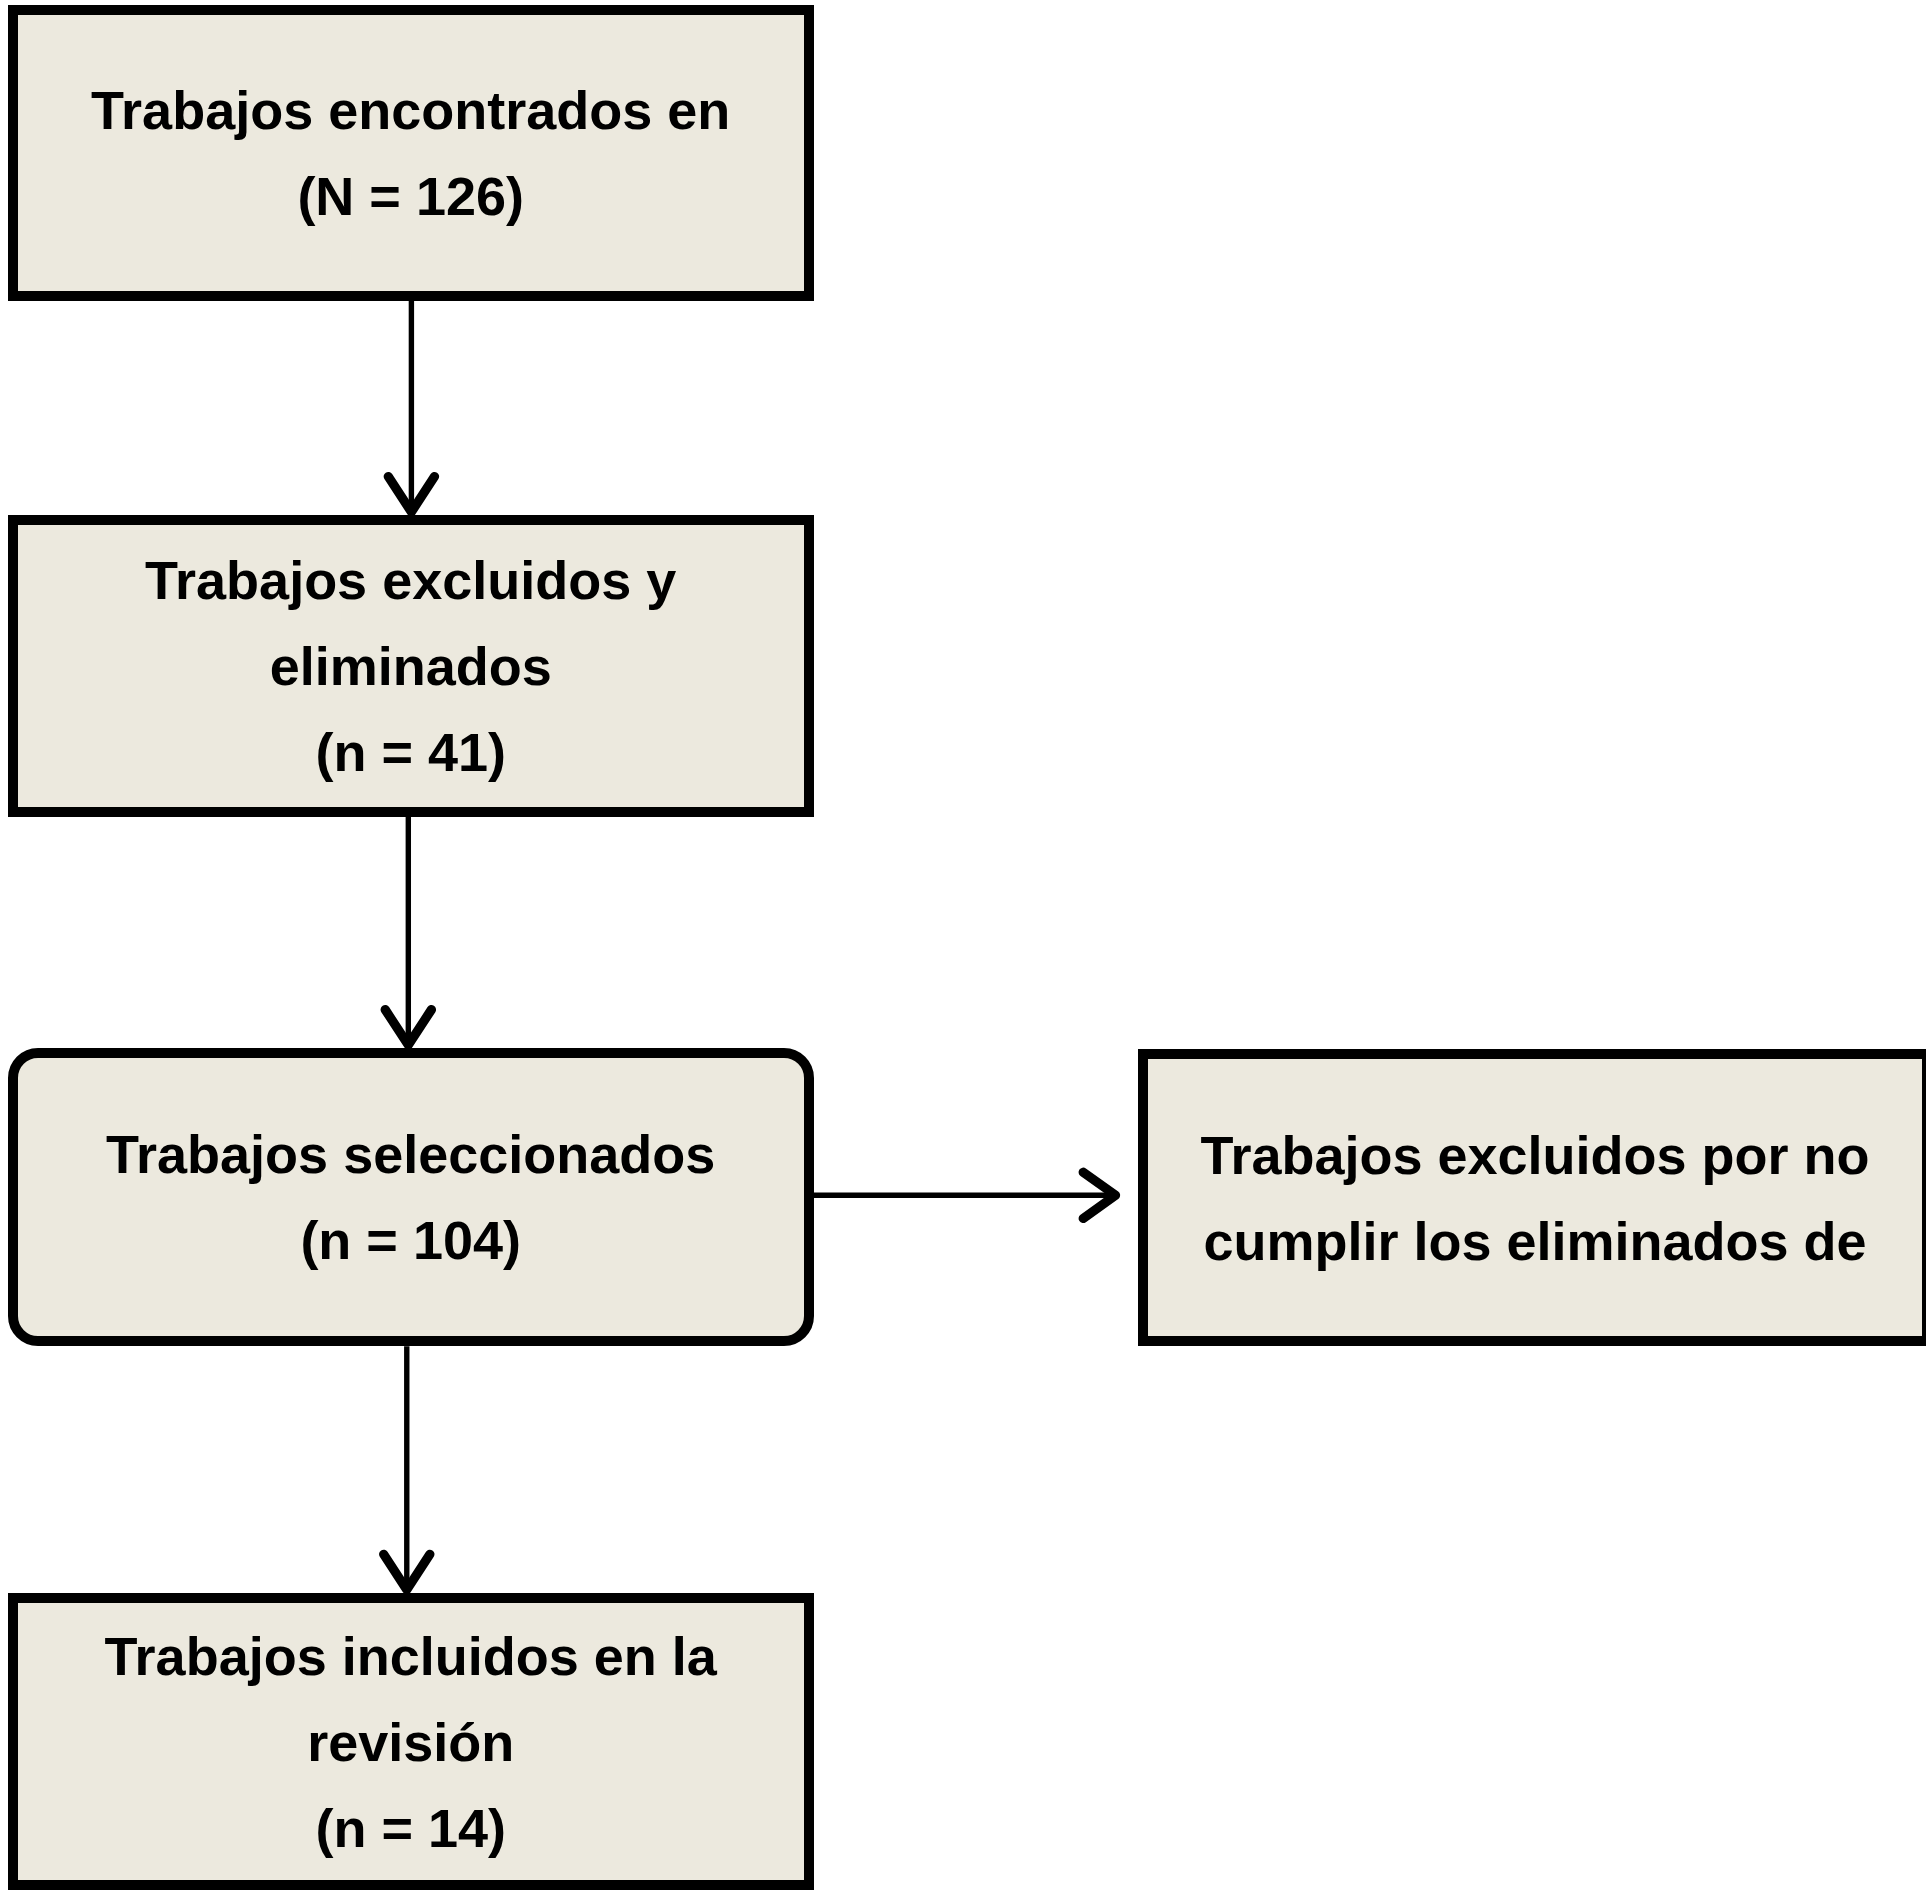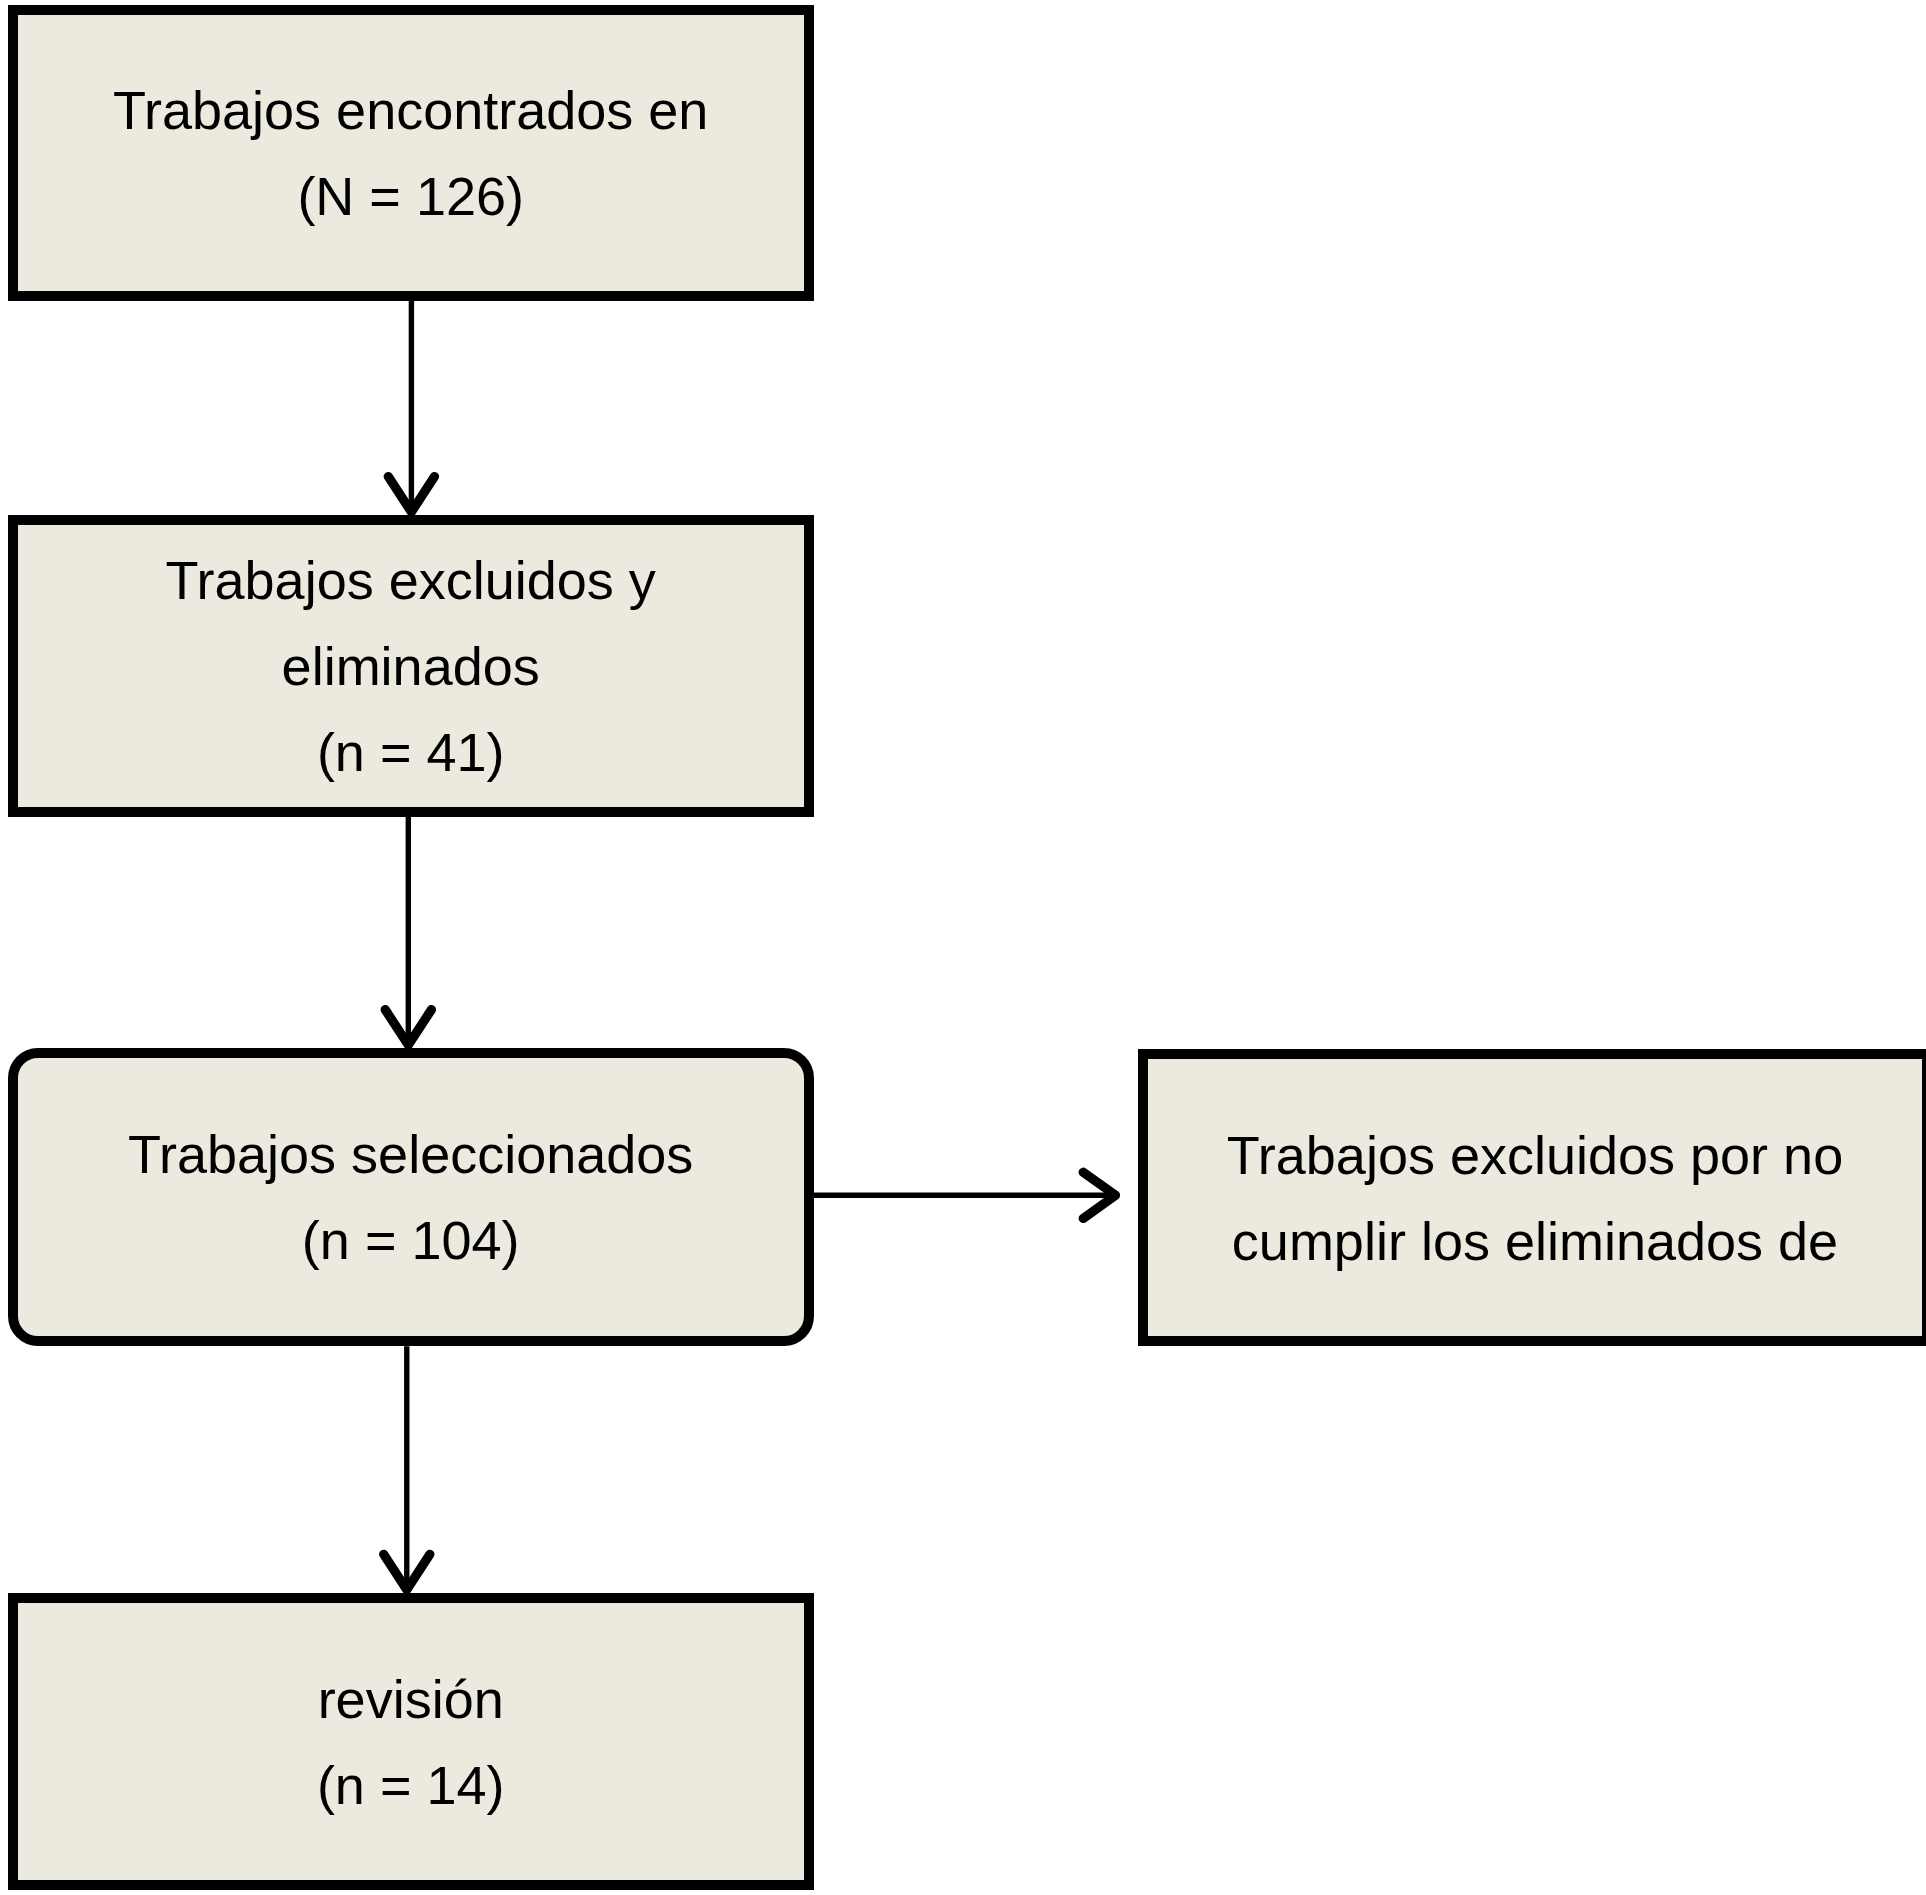--- a/index.html
+++ b/index.html
@@ -19,21 +19,21 @@
     position: absolute;
     box-sizing: border-box;
     border: 10px solid var(--box-border, #000000);
     background: var(--box-fill, #ece9de);
     color: var(--text, #000000);
     display: flex;
     flex-direction: column;
     align-items: center;
     justify-content: center;
     text-align: left;
-    font-weight: 400;
+    font-weight: 700;
     font-size: 54px;
     line-height: 86px;
   }
   .node .line {
     white-space: nowrap;
   }
   #box-found     { left: 7.7px;   top: 4.6px;    width: 806px; height: 296px; }
   #box-duplicates{ left: 7.7px;   top: 515px;  width: 806px; height: 302px; }
   #box-selected  { left: 7.7px;   top: 1048px; width: 806px; height: 298px; border-radius: 30px; }
   #box-excluded  { left: 1119px; top: 1049px; width: 794px; height: 297px; margin-left: 19px; }
@@ -98,18 +98,19 @@
     <div class="line">Trabajos seleccionados</div>
     <div class="line">(n = 104)</div>
   </div>
 
   <div class="node" id="box-excluded">
     <div class="line">Trabajos excluidos por no</div>
     <div class="line">cumplir los eliminados de</div>
   </div>
 
   <div class="node" id="box-included">
+    <div class="line">Trabajos incluidos en la</div>
     <div class="line">revisión</div>
     <div class="line">(n = 14)</div>
   </div>
 
 </div>
 
 
 </body></html>

